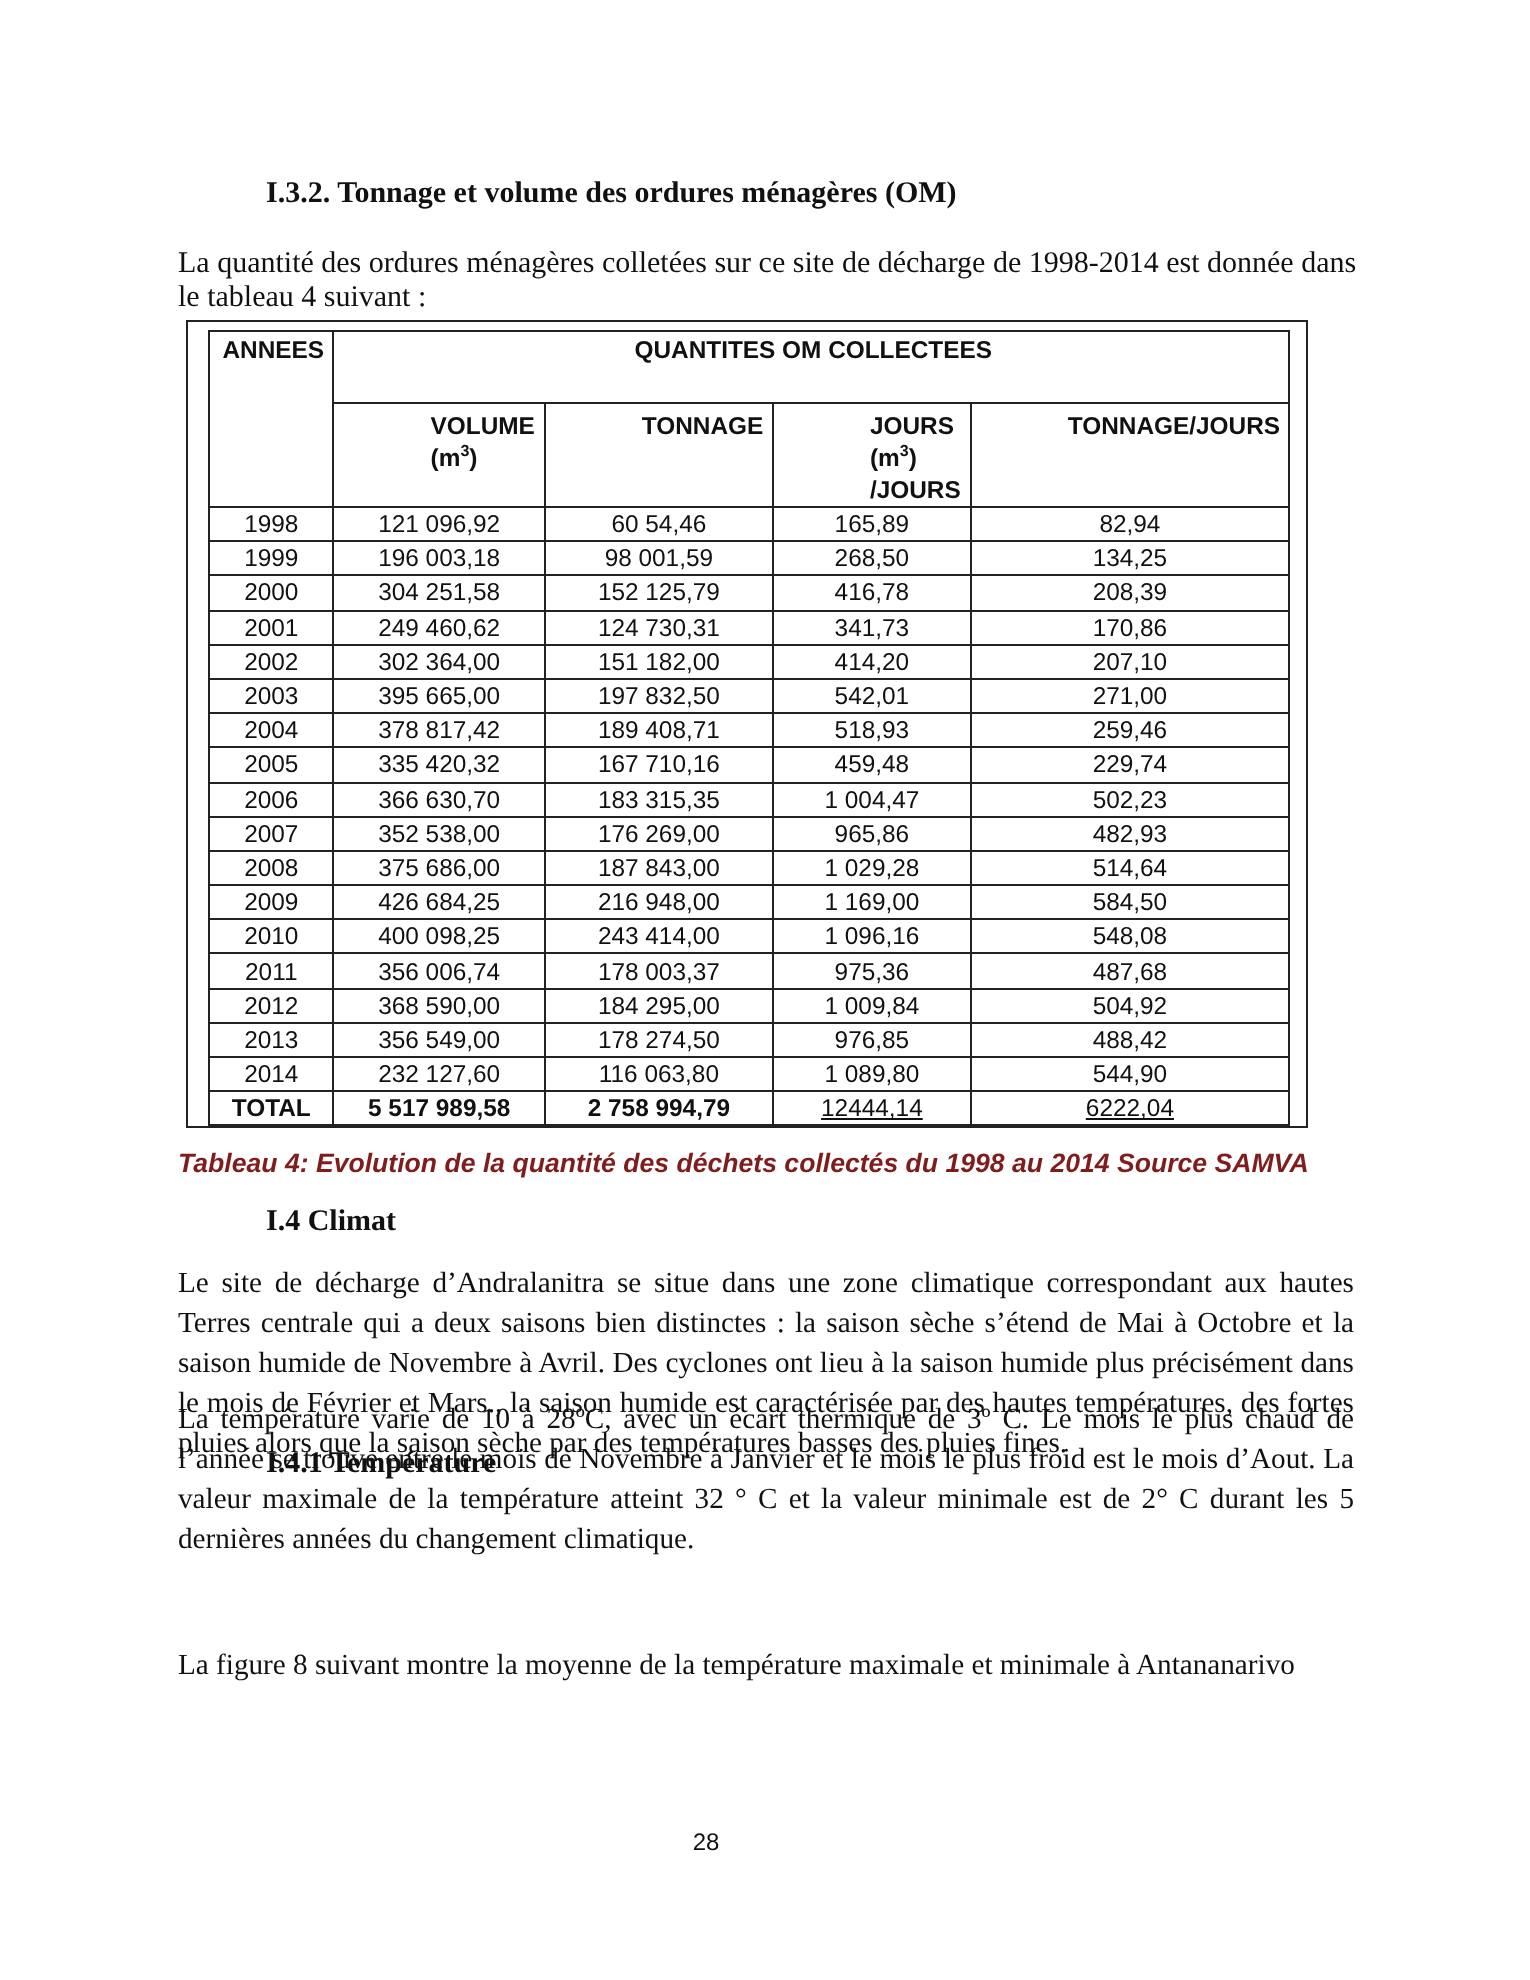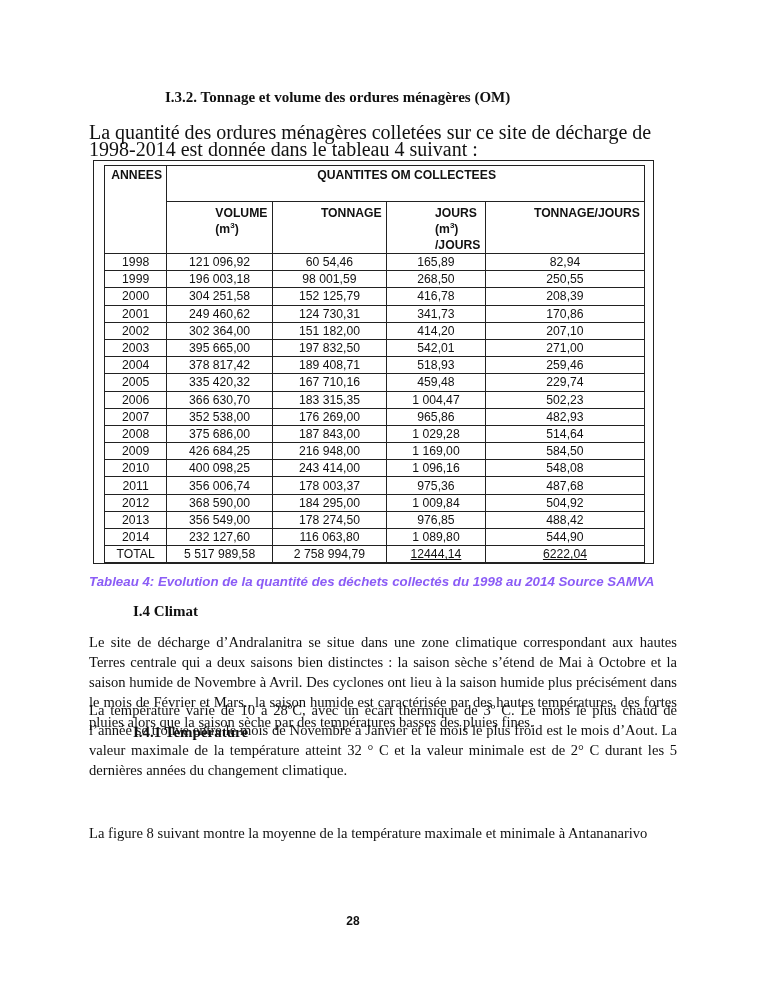--- a/index.html
+++ b/index.html
@@ -1,43 +1,43 @@
 <!DOCTYPE html>
 <html><head>
   <meta charset="utf-8">
   <style>
     html, body { margin: 0; padding: 0; background: #ffffff; }
     body { width: 765px; height: 990px; position: relative; overflow: hidden; color: #111; }
     .serif { font-family: "Liberation Serif", "DejaVu Serif", serif; }
     .sans { font-family: "Liberation Sans", "DejaVu Sans", sans-serif; }
 
-    .h-section { position: absolute; left: 133px; top: 89px; font-size: 15px; font-weight: bold; margin-left: 32px; }
-    .intro { position: absolute; left: 89px; top: 124px; width: 590px; font-size: 20px; line-height: 17px; }
+    .h-section { position: absolute; left: 133px; top: 89px; font-size: 15px; font-weight: bold; }
+    .intro { position: absolute; left: 89px; top: 124px; width: 590px; font-size: 15px; line-height: 17px; }
 
     .frame { position: absolute; left: 93px; top: 160px; width: 561px; height: 404px; border: 1px solid #222; box-sizing: border-box; }
     table.om { position: absolute; left: 104px; top: 165px; width: 541px; border-collapse: collapse; font-size: 12.2px; }
     table.om td, table.om th { border: 1px solid #222; padding: 0 4px; height: 16.2px; line-height: 16px; font-weight: normal; }
     table.om th { font-weight: bold; vertical-align: top; text-align: left; padding-left: 6px; margin-left: 33px; }
     table.om th.annees { text-align: center; width: 95px; padding-top: 1px; }
     table.om th.group { text-align: center; height: 34px; padding-top: 1px; }
     table.om th.sub { height: 33px; padding-top: 3px; line-height: 16px; padding-left: 48px; }
     table.om td { text-align: center; }
-    table.om tr.total td { font-weight: normal; }
+    table.om tr.total td { font-weight: bold; }
     table.om tr.total td.plain { font-weight: normal; text-decoration: underline; }
     sup { font-size: 8px; line-height: 0; vertical-align: super; }
 
-    .caption { position: absolute; left: 89px; top: 574px; font-size: 13.3px; font-style: italic; font-weight: bold; color: #8b5cf6; }
+    .caption { position: absolute; left: 89px; top: 574px; font-size: 13.3px; font-style: italic; font-weight: bold; color: #7f1d1d; }
 
     .h-climat { position: absolute; left: 133px; top: 603px; font-size: 15px; font-weight: bold; }
     .para { position: absolute; left: 89px; width: 588px; font-size: 14.6px; line-height: 20px; text-align: justify; }
     .para1 { top: 632px; }
     .h-temp { position: absolute; left: 133px; top: 724px; font-size: 15px; font-weight: bold; }
     .para2 { top: 700px; }
     .para3 { top: 823px; text-align: left; }
-    .page-num { position: absolute; left: 0; width: 706px; top: 914px; text-align: center; font-size: 12px; font-weight: bold; }
+    .page-num { position: absolute; left: 0; width: 706px; top: 914px; text-align: center; font-size: 12px; }
   </style>
 </head>
 <body>
 
 <div class="h-section serif">I.3.2. Tonnage et volume des ordures ménagères (OM)</div>
 <div class="intro serif">La quantité des ordures ménagères colletées sur ce site de décharge de 1998-2014 est donnée dans le tableau 4 suivant :</div>
 
 <div class="frame"></div>
 
 <table class="om sans">
@@ -59,21 +59,21 @@
         <td>121 096,92</td>
         <td>60 54,46</td>
         <td>165,89</td>
         <td>82,94</td>
       </tr>
       <tr>
         <td>1999</td>
         <td>196 003,18</td>
         <td>98 001,59</td>
         <td>268,50</td>
-        <td>250,55</td>
+        <td>134,25</td>
       </tr>
       <tr>
         <td>2000</td>
         <td>304 251,58</td>
         <td>152 125,79</td>
         <td>416,78</td>
         <td>208,39</td>
       </tr>
       <tr>
         <td>2001</td>

